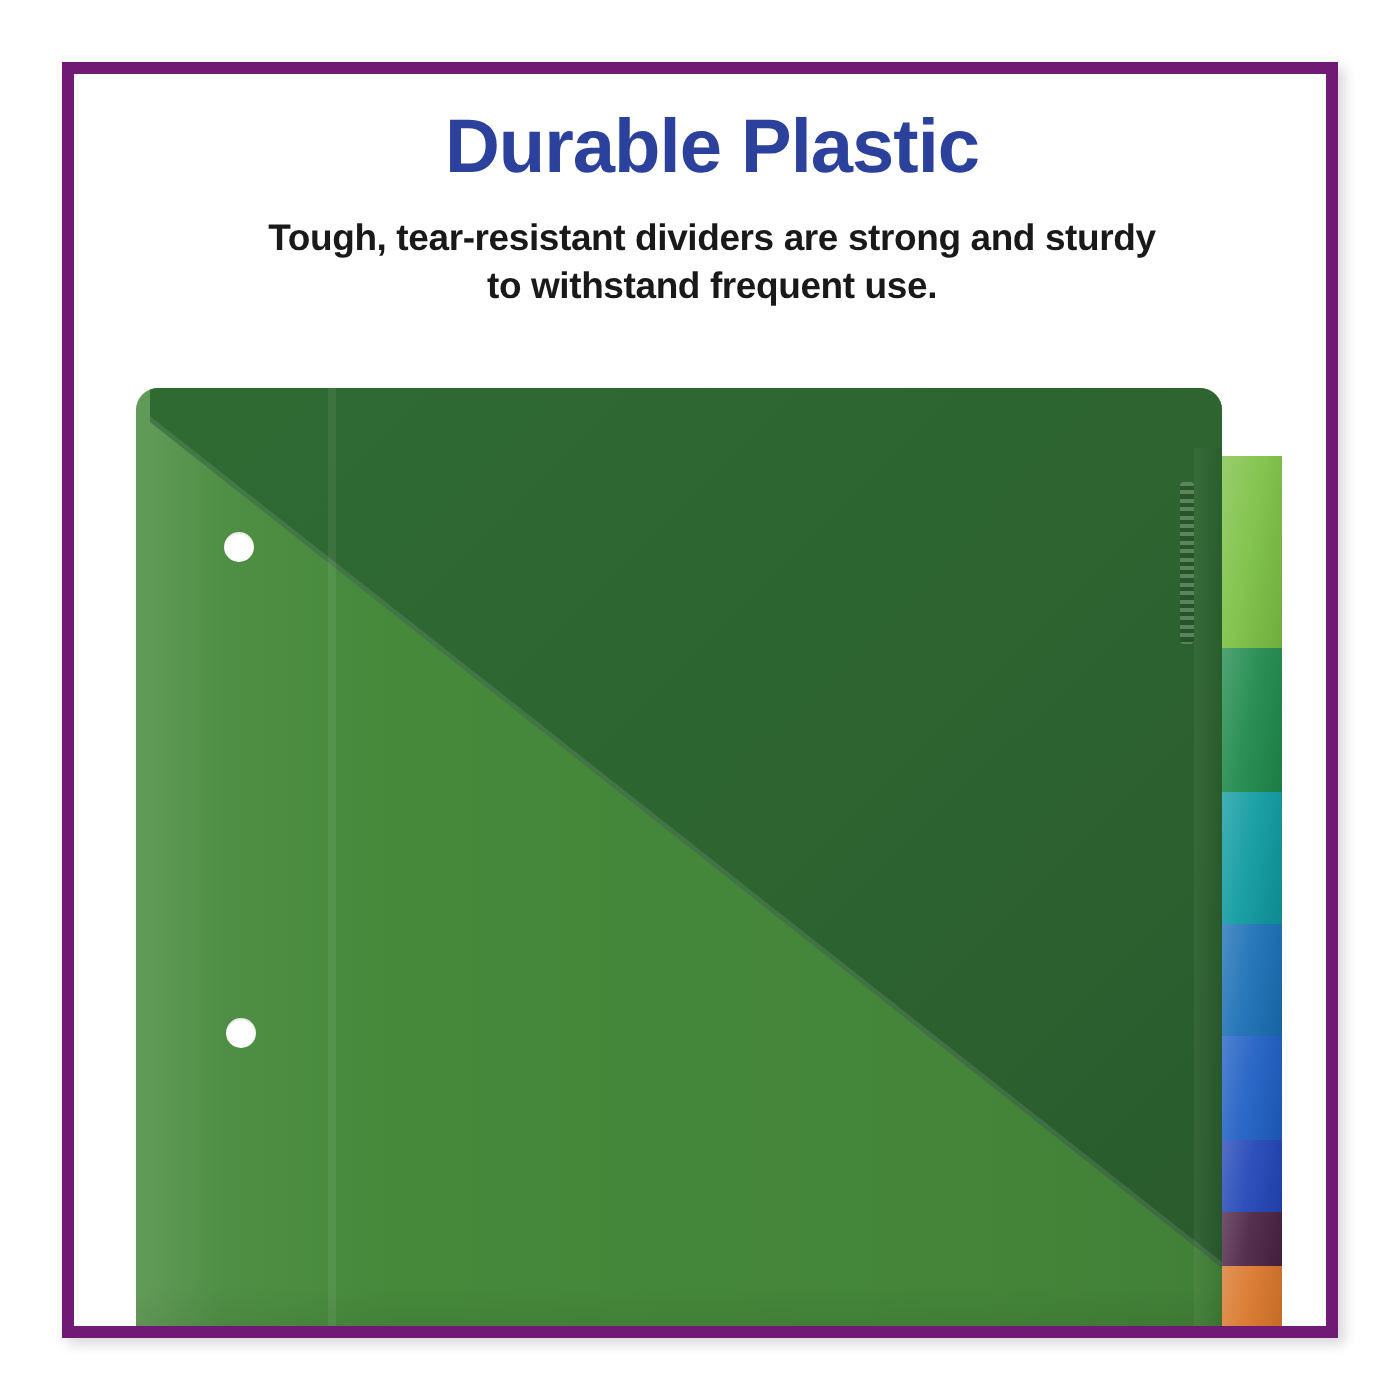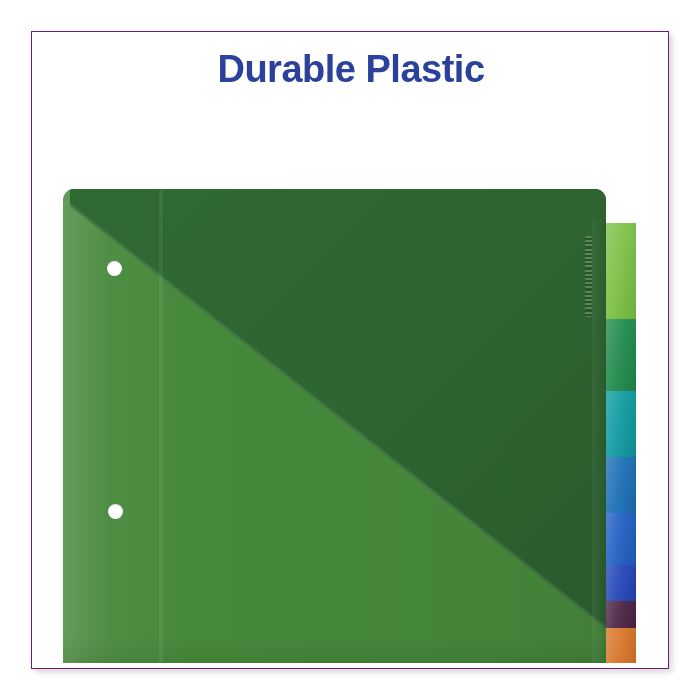--- a/index.html
+++ b/index.html
@@ -22,21 +22,21 @@
   }
 
   
   .card {
     position: absolute;
     left: 31px;
     top: 31px;
     width: 638px;
     height: 638px;
     background: #ffffff;
-    border: 1px solid #701a75;
+    border: 6px solid #701a75;
     box-sizing: border-box;
     box-shadow: 3px 3px 6px rgba(0,0,0,0.16);
     overflow: hidden;
   }
 
   
   .headline-block {
     position: absolute;
     left: 0;
     top: 18px;
@@ -197,20 +197,24 @@
 </style>
 </head>
 <body>
 
 <div id="stage">
 
   <div class="card">
 
     <div class="headline-block">
       <div class="headline" style="color: rgb(43, 65, 155);">Durable Plastic</div>
+      <div class="subhead" style="color: rgb(25, 25, 26);">
+        <span>Tough, tear-resistant dividers are strong and sturdy</span><br>
+        <span>to withstand frequent use.</span>
+      </div>
     </div>
 
     <div class="product">
 
       <div class="tab-stack">
         <div class="tab" style="background: rgb(124, 192, 68); top: 31px; height: 96px;"></div>
         <div class="tab" style="background: rgb(31, 138, 76); top: 127px; height: 72px;"></div>
         <div class="tab" style="background: rgb(14, 154, 160); top: 199px; height: 66px;"></div>
         <div class="tab" style="background: rgb(26, 111, 181); top: 265px; height: 56px;"></div>
         <div class="tab" style="background: rgb(31, 95, 196); top: 321px; height: 52px;"></div>

